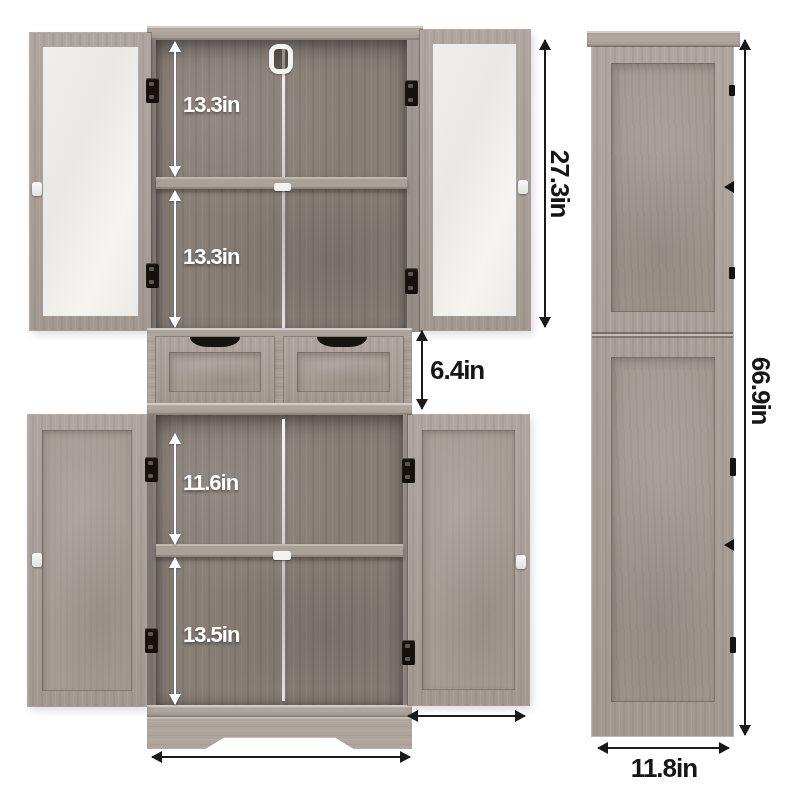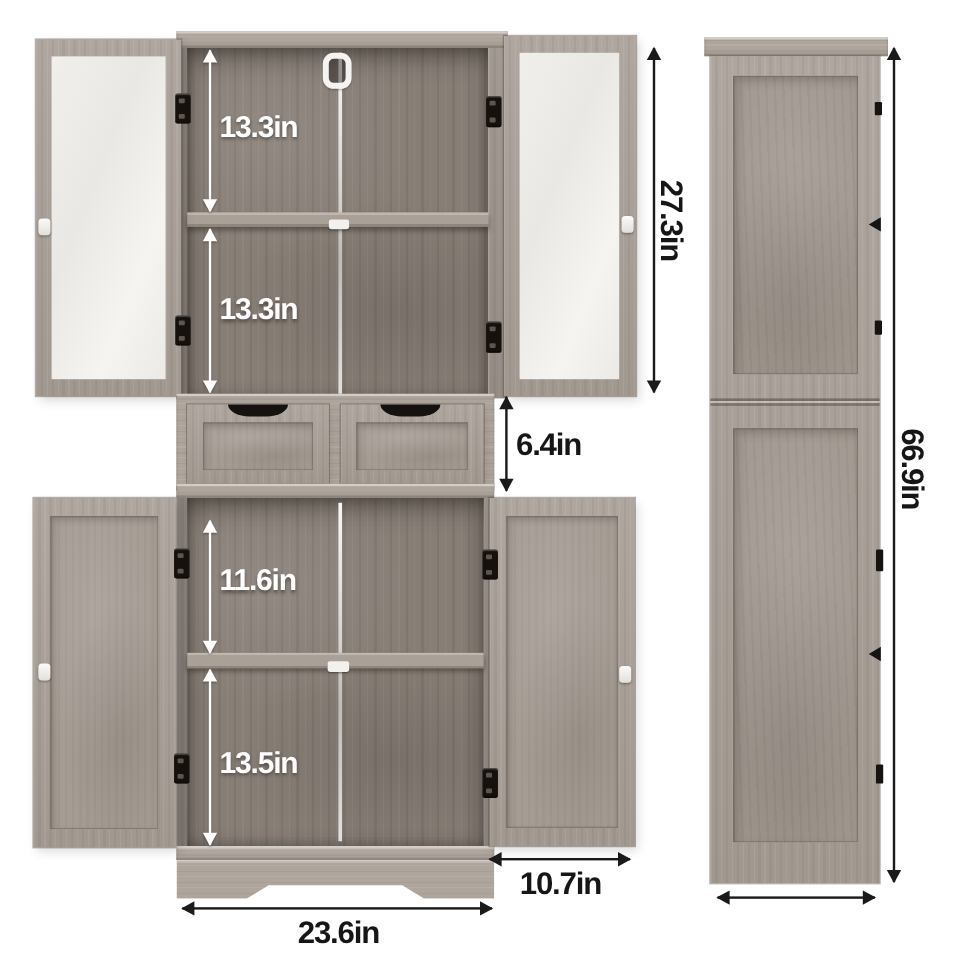--- a/index.html
+++ b/index.html
@@ -59,21 +59,21 @@
   .dv{width:2px;background:currentColor}
   .dv::before{content:"";position:absolute;top:-1px;left:-5px;border-left:6px solid transparent;border-right:6px solid transparent;border-bottom:11px solid currentColor;}
   .dv::after{content:"";position:absolute;bottom:-1px;left:-5px;border-left:6px solid transparent;border-right:6px solid transparent;border-top:11px solid currentColor;}
   .dh{height:2px;background:currentColor}
   .dh::before{content:"";position:absolute;left:-1px;top:-5px;border-top:6px solid transparent;border-bottom:6px solid transparent;border-right:11px solid currentColor;}
   .dh::after{content:"";position:absolute;right:-1px;top:-5px;border-top:6px solid transparent;border-bottom:6px solid transparent;border-left:11px solid currentColor;}
   .cwhite{color:#fff;filter:drop-shadow(0 1px 1px rgba(40,33,27,.45));}
   .cblack{color:#1a1a1a}
 
   .lab{position:absolute;font-weight:700;letter-spacing:-1px;line-height:1.05;white-space:nowrap}
-  .lwhite{color:#fff;font-size:25px;text-shadow:0 2px 3px rgba(45,38,31,.55)}
+  .lwhite{color:#fff;font-size:22px;text-shadow:0 2px 3px rgba(45,38,31,.55)}
   .lblack{color:#161616;font-size:26px}
   .center{text-align:center}
   .rot{transform:rotate(90deg)}
 </style>
 </head>
 <body>
 
 <div class="canvas">
 
   <div class="abs wlh topedge" style="left:147px;top:26px;width:276px;height:14px"></div>
@@ -149,36 +149,35 @@
   </div>
   <div class="abs hinge" style="left:402px;top:458px;width:13px;height:25px"></div>
   <div class="abs hinge" style="left:402px;top:640px;width:13px;height:25px"></div>
 
   <div class="abs dv cwhite" style="left:174px;top:434px;height:110px"></div>
   <div class="lab lwhite" style="left:183px;top:471px">11.6in</div>
   <div class="abs dv cwhite" style="left:174px;top:558px;height:146px"></div>
   <div class="lab lwhite" style="left:183px;top:623px">13.5in</div>
 
   <div class="abs dh cblack" style="left:152px;top:756px;width:258px"></div>
-  <div class="lab lblack center" style="left:172px;top:764px;width:220px">23.6in</div>
 
   <div class="abs dh cblack" style="left:408px;top:715px;width:117px"></div>
-  <div class="lab lblack center" style="left:407px;top:723px;width:120px">10.7in</div>
 
   <div class="abs wlh topedge" style="left:587px;top:31px;width:153px;height:16px"></div>
   <div class="abs wl" style="left:592px;top:47px;width:141px;height:689px;box-shadow:0 0 0 1px rgba(86,76,68,.4)"></div>
   <div class="abs sp" style="left:611px;top:63px;width:104px;height:249px"></div>
   <div class="abs jointline" style="left:592px;top:332px;width:141px;height:7px"></div>
   <div class="abs sp" style="left:611px;top:357px;width:104px;height:345px"></div>
 
   <div class="abs hw" style="left:729px;top:85px;width:6px;height:11px"></div>
   <div class="abs tri" style="left:724px;top:181px"></div>
   <div class="abs hw" style="left:729px;top:267px;width:6px;height:12px"></div>
   <div class="abs hw" style="left:730px;top:458px;width:6px;height:18px"></div>
   <div class="abs tri" style="left:724px;top:539px"></div>
   <div class="abs hw" style="left:730px;top:637px;width:6px;height:16px"></div>
 
   <div class="abs dv cblack" style="left:744px;top:40px;height:695px"></div>
   <div class="lab lblack center rot" style="left:705px;top:377px;width:110px">66.9in</div>
 
   <div class="abs dh cblack" style="left:598px;top:747px;width:131px"></div>
+  <div class="lab lblack center" style="left:604px;top:755px;width:120px">11.8in</div>
 
 </div>
 
 </body></html>

